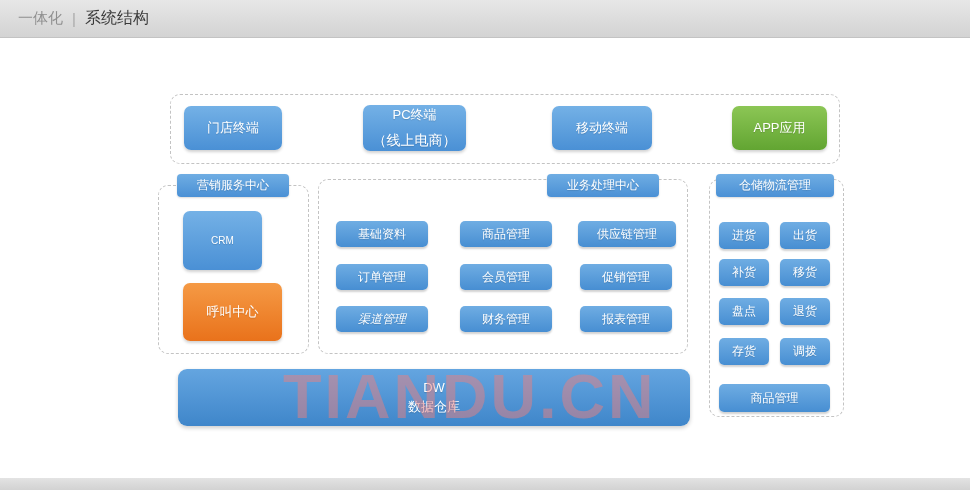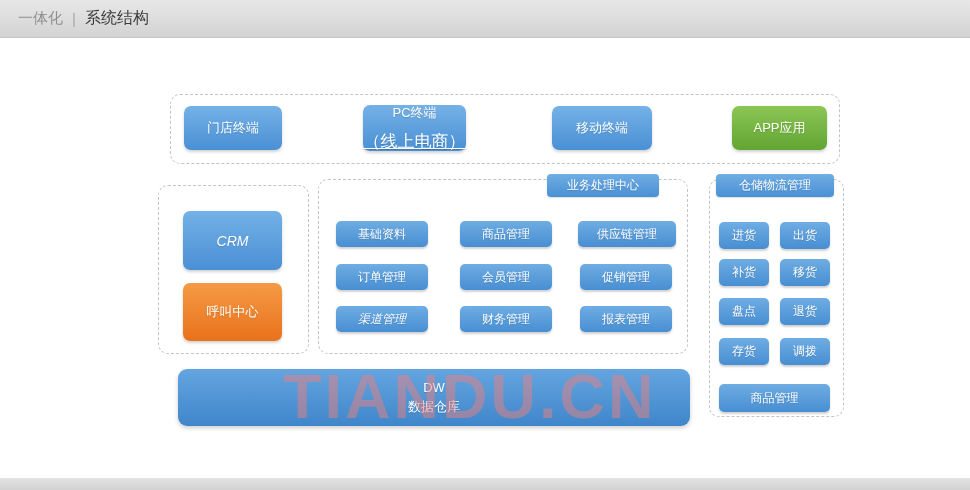--- a/index.html
+++ b/index.html
@@ -31,21 +31,21 @@
   }
   .blue-grad{background:linear-gradient(180deg,#74b1e6 0%,#4a90d5 100%);}
   .green-grad{background:linear-gradient(180deg,#8cc655 0%,#62a532 100%);}
   .orange-grad{background:linear-gradient(180deg,#f59a45 0%,#e9721b 100%);}
   .big-btn{
     position:absolute;color:#fff;font-size:13px;border-radius:7px;
     display:flex;flex-direction:column;align-items:center;justify-content:center;
     text-align:center;box-shadow:0 2px 3px rgba(0,0,0,0.18);
     text-shadow:0 1px 1px rgba(0,0,0,0.15);
   }
-  .big-btn .sub{font-size:17px;margin-top:8px;text-decoration:underline;}
+  .big-btn .sub{font-size:14px;margin-top:8px;}
   .tag{
     position:absolute;color:#fff;font-size:12px;border-radius:4px;
     display:flex;align-items:center;justify-content:center;
     background:linear-gradient(180deg,#6fade3,#4a90d5);
     box-shadow:0 1px 2px rgba(0,0,0,0.15);z-index:3;
     text-shadow:0 1px 1px rgba(0,0,0,0.15);
   }
   .sm-btn{
     position:absolute;color:#fff;font-size:12px;border-radius:5px;
     display:flex;align-items:center;justify-content:center;
@@ -86,22 +86,25 @@
     <span>PC终端</span>
     <span class="sub">（线上电商）</span>
   </div>
   <div class="big-btn blue-grad" style="left:552px;top:68px;width:100px;height:44px;">
     <span>移动终端</span>
   </div>
   <div class="big-btn green-grad" style="left:732px;top:68px;width:95px;height:44px;">
     <span>APP应用</span>
   </div>
 
+  <div class="tag" style="left:177px;top:136px;width:112px;height:23px;">
+    <span>营销服务中心</span>
+  </div>
   <div class="dashed" style="left:158px;top:147px;width:149px;height:167px;"></div>
-  <div class="big-btn blue-grad" style="left:183px;top:173px;width:99px;height:59px;font-size:14px;font-style:italic;">
+  <div class="big-btn blue-grad" style="left:183px;top:173px;width:79px;height:59px;font-size:10px;">
     <span>CRM</span>
   </div>
   <div class="big-btn orange-grad" style="left:183px;top:245px;width:99px;height:58px;">
     <span>呼叫中心</span>
   </div>
 
   <div class="dashed" style="left:318px;top:141px;width:368px;height:173px;"></div>
   <div class="tag" style="left:547px;top:136px;width:112px;height:23px;">
     <span>业务处理中心</span>
   </div>

